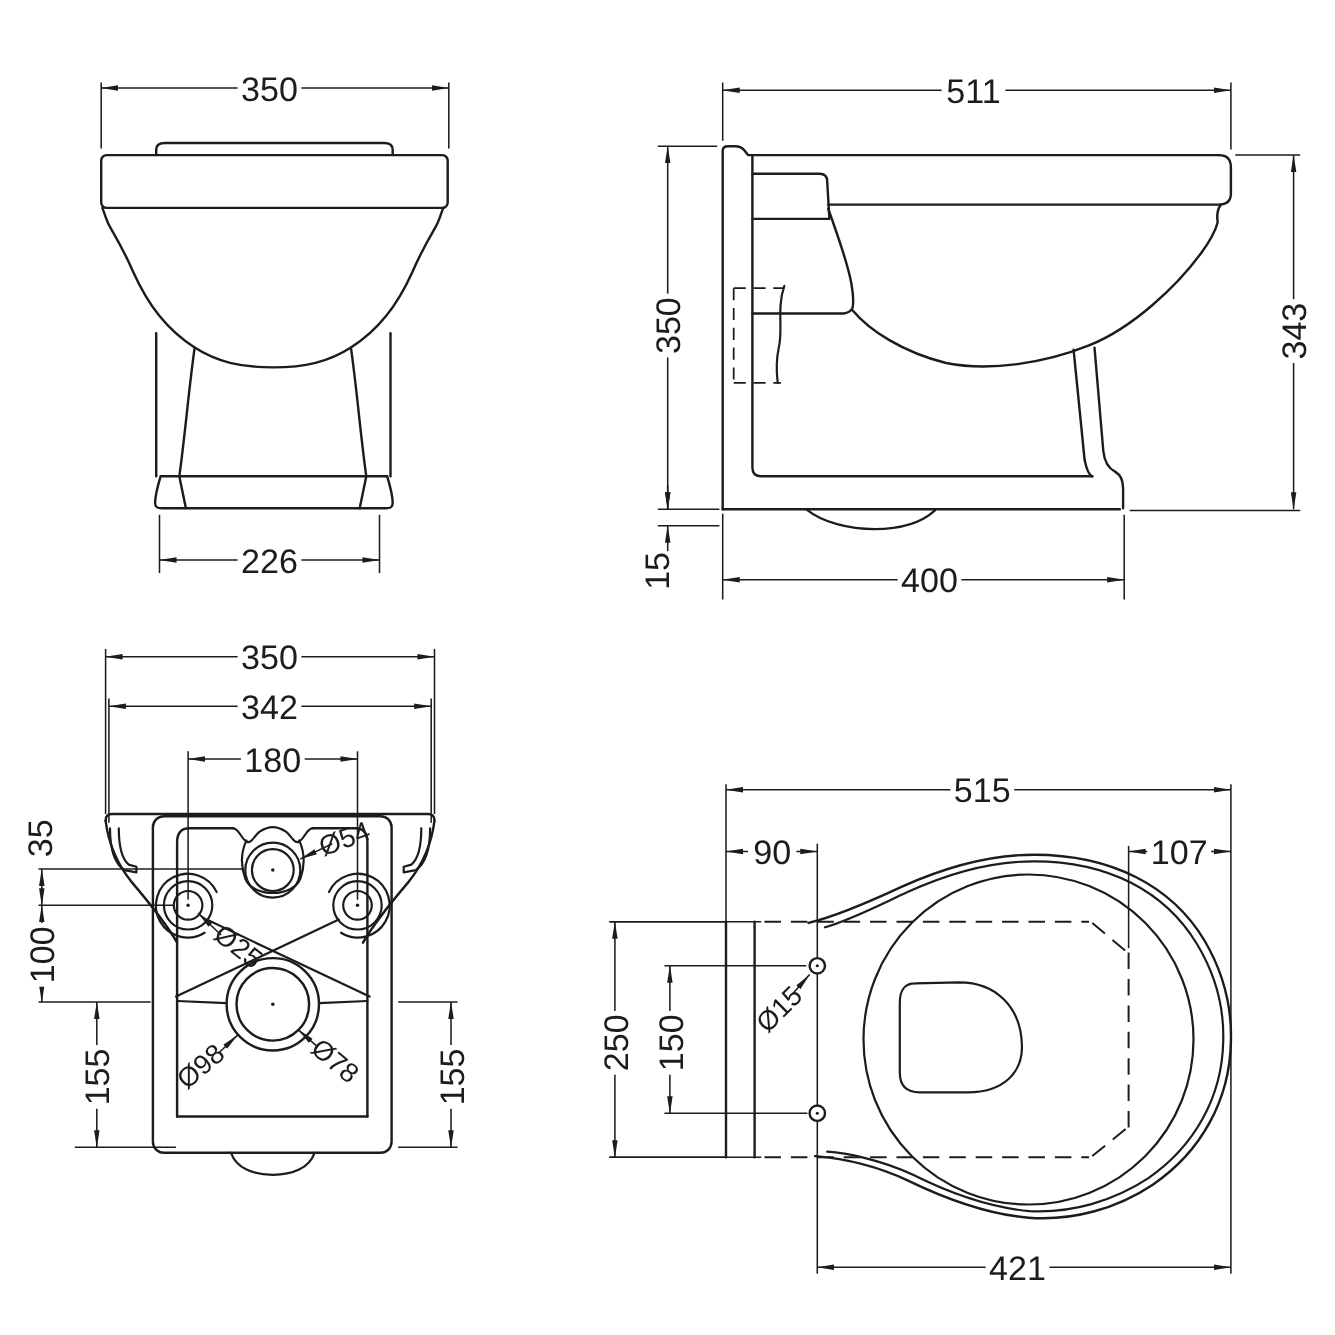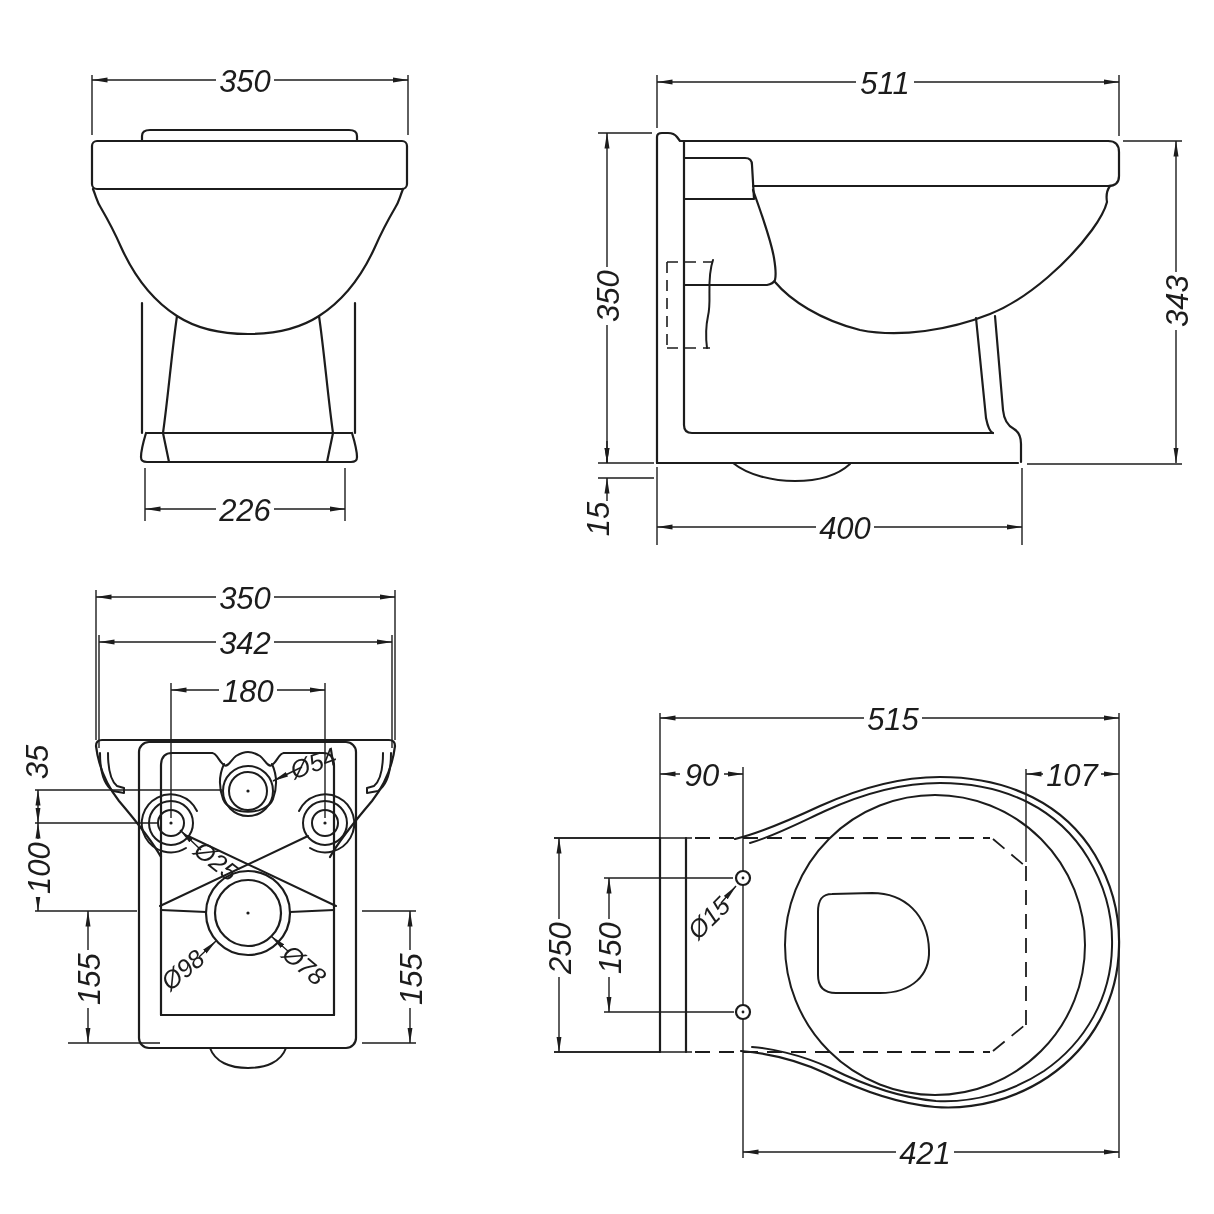--- a/index.html
+++ b/index.html
@@ -1,16 +1,16 @@
 <!DOCTYPE html>
 <html><head>
 <meta charset="utf-8">
 <style>
   html,body{margin:0;padding:0;background:#fff;}
-  .stage{width:1214px;height:1214px;background:#fff;position:relative;overflow:hidden;font-style:italic;}
+  .stage{width:1214px;height:1214px;background:#fff;position:relative;overflow:hidden;}
   svg{display:block;}
   .o{fill:none;stroke:#1c1c1c;stroke-width:2.2;stroke-linecap:round;stroke-linejoin:round;}
   .o2{fill:none;stroke:#1c1c1c;stroke-width:2;stroke-linecap:round;stroke-linejoin:round;}
   .d{fill:none;stroke:#1c1c1c;stroke-width:1.4;}
   .hid{fill:none;stroke:#1c1c1c;stroke-width:1.8;stroke-dasharray:15 9;}
   .hid2{fill:none;stroke:#1c1c1c;stroke-width:1.6;stroke-dasharray:11 7;}
   .t{font-family:"Liberation Sans",sans-serif;font-size:31px;fill:#1c1c1c;text-anchor:middle;dominant-baseline:central;}
   .ts{font-family:"Liberation Sans",sans-serif;font-size:25px;fill:#1c1c1c;text-anchor:middle;dominant-baseline:central;}
   .bg{fill:#ffffff;}
   .wh{fill:#ffffff;stroke:#1c1c1c;stroke-width:2.2;}

